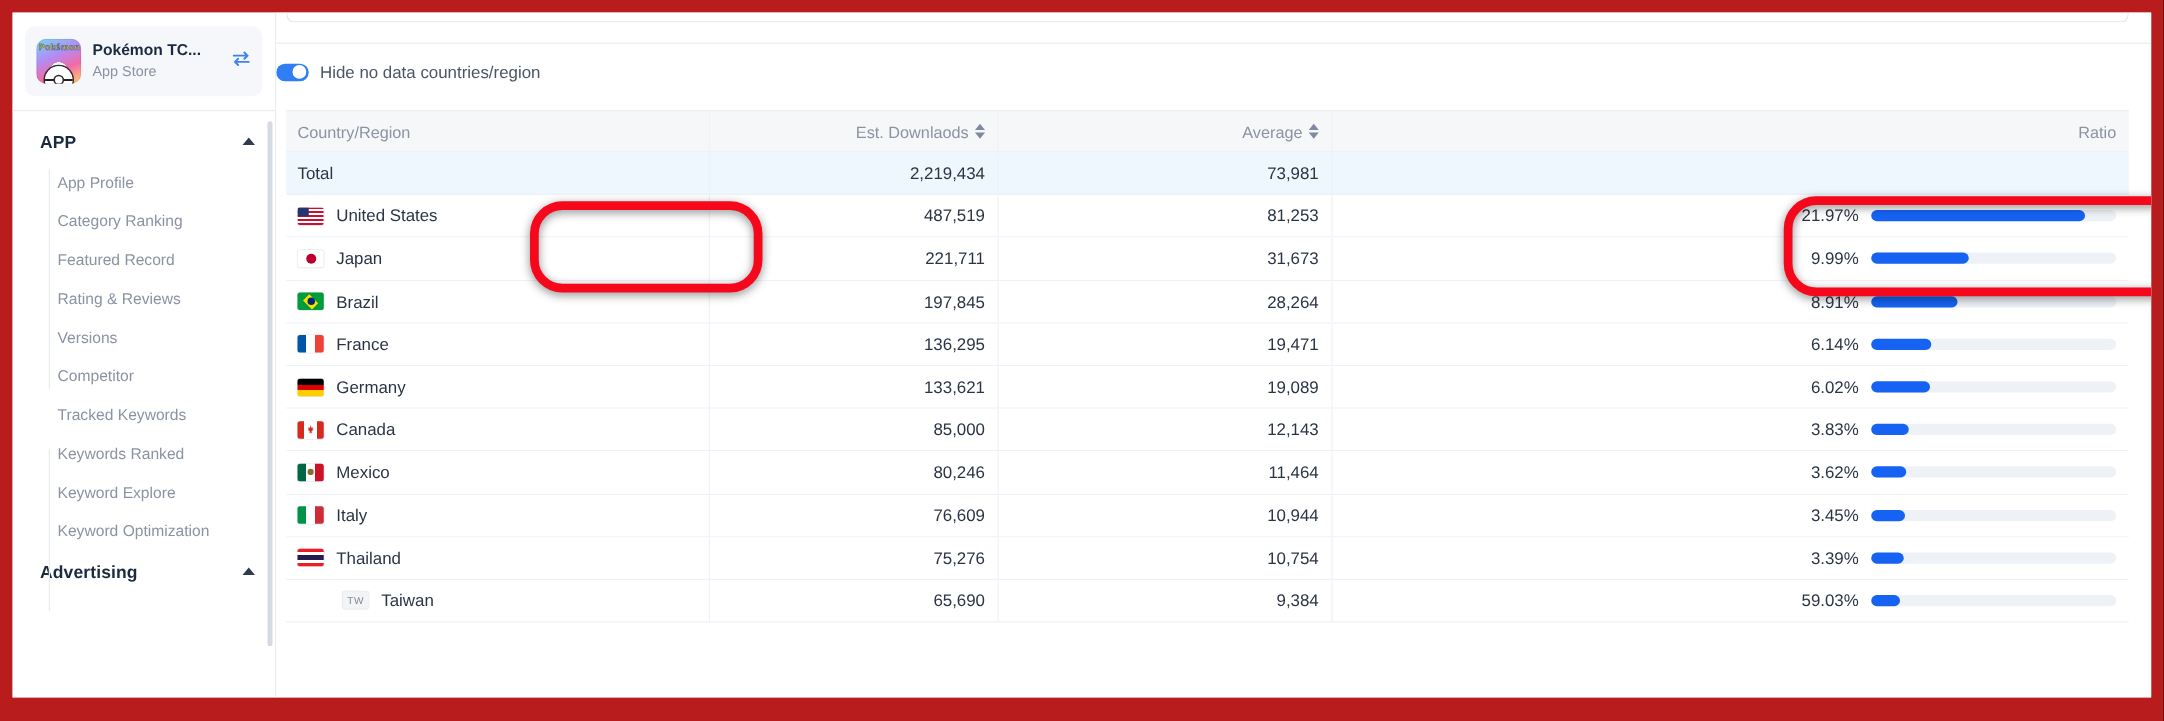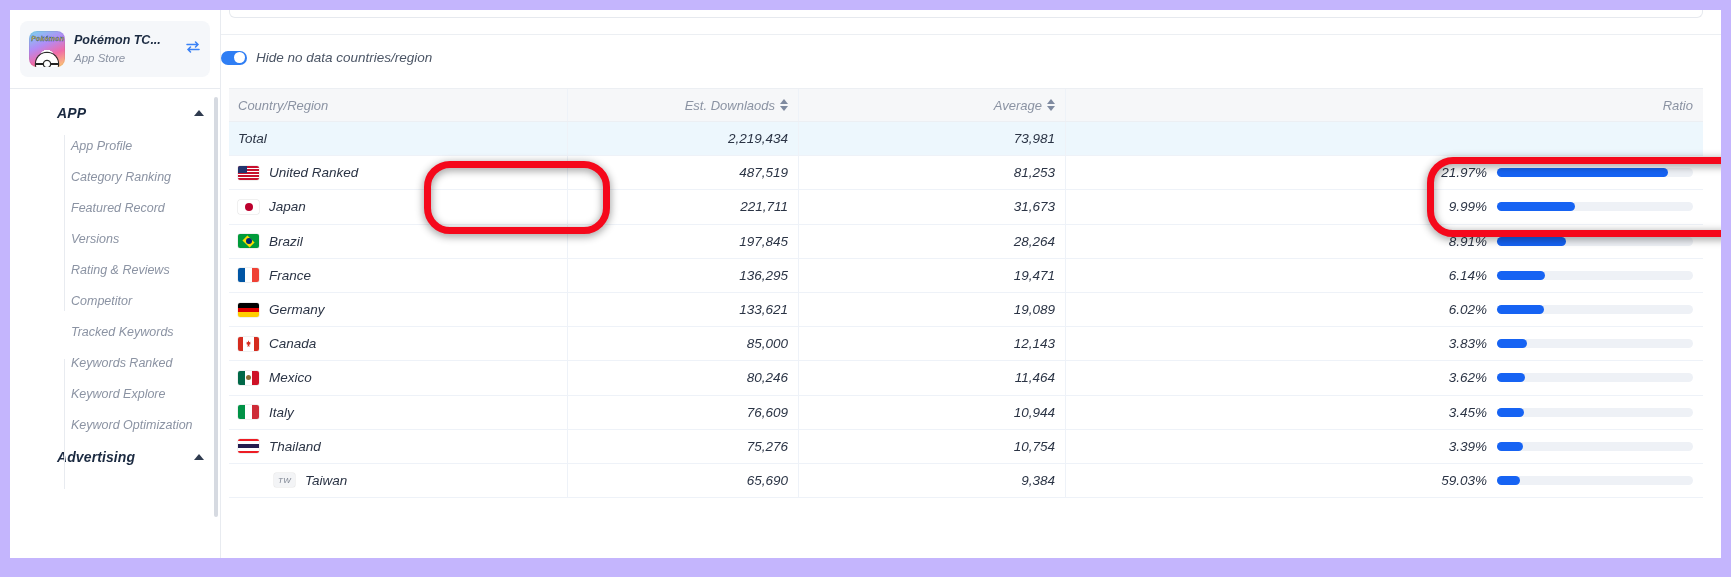--- a/index.html
+++ b/index.html
@@ -7,22 +7,21 @@
     width: 1731px; height: 577px;
     background: #000;
     font-family: "Liberation Sans", sans-serif;
     overflow: hidden;
   }
 
   
   #screen {
     position: relative;
     width: 1731px; height: 577px;
-    background: #c4b5fd;
-    font-style: italic;
+    background: #b91c1c;
   }
   #page {
     position: absolute;
     left: 10px; top: 10px;
     width: 1711px; height: 548px;
     background: #ffffff;
     overflow: hidden;
   }
 
   
@@ -84,21 +83,21 @@
     white-space: nowrap; overflow: hidden;
     line-height: 16px;
   }
   .app-store {
     font-size: 11.5px; color: #8b93a3; line-height: 16px; margin-top: 2px;
   }
   .swap-icon { flex: 0 0 16px; color: #3b82f6; }
 
   .sb-divider { height: 1px; background: #e8ebf0; margin-top: 11px; }
 
-  .sb-scroll { position: relative; padding-top: 7px; margin-left: 25px; }
+  .sb-scroll { position: relative; padding-top: 7px; }
   .sb-track {
     position: absolute; right: 2px; top: 8px;
     width: 4px; height: 420px;
     background: #d6dae1; border-radius: 2px;
   }
   .sb-rail {
     position: absolute; left: 29px; top: 46px;
     width: 1px; height: 176px; background: #e8ebf0;
   }
   .sb-rail2 {
@@ -284,24 +283,24 @@
         <div class="sb-item">
           <span>App Profile</span>
         </div>
         <div class="sb-item">
           <span>Category Ranking</span>
         </div>
         <div class="sb-item">
           <span>Featured Record</span>
         </div>
         <div class="sb-item">
+          <span>Rating &amp; Reviews</span>
+        </div>
+        <div class="sb-item">
           <span>Versions</span>
-        </div>
-        <div class="sb-item">
-          <span>Rating &amp; Reviews</span>
         </div>
         <div class="sb-item">
           <span>Competitor</span>
         </div>
 
         <div class="sb-item">
           <span>Tracked Keywords</span>
         </div>
         <div class="sb-item">
           <span>Keywords Ranked</span>
@@ -370,21 +369,21 @@
           <div class="vline"></div>
           <div class="c-avg cell-txt">73,981</div>
           <div class="vline"></div>
           <div class="c-ratio"></div>
         </div>
 
         <div id="rows-host">
             <div class="trow">
               <div class="c-country">
        <span class="flag f-us"></span>
-       <span class="country-name">United Ranked</span>
+       <span class="country-name">United States</span>
      </div>
      <div class="vline"></div>
      <div class="c-dl cell-txt">487,519</div>
      <div class="vline"></div>
      <div class="c-avg cell-txt">81,253</div>
      <div class="vline"></div>
      <div class="c-ratio">
        <span class="ratio-pct">21.97%</span>
        <span class="bar-track">
          <span class="bar-fill" style="width:171px"></span>

